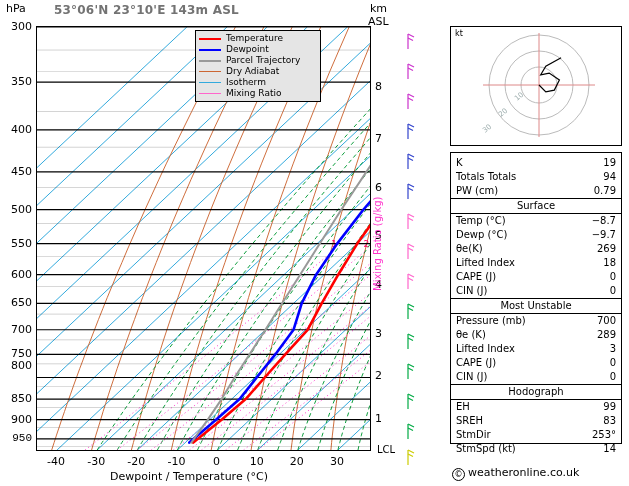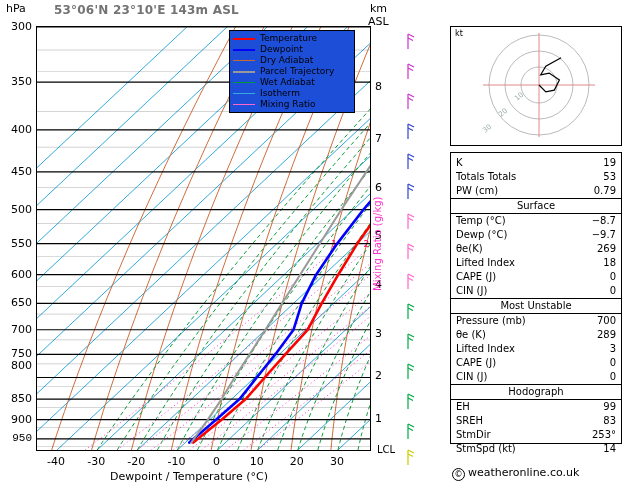--- a/index.html
+++ b/index.html
@@ -11,21 +11,21 @@
   #station-title{left:54px;top:3px;font-size:12px;color:#737373;font-weight:bold;letter-spacing:.2px;}
   #km-label{left:370px;top:2px;font-size:11px;color:#000;}
   #asl-label{left:368px;top:15px;font-size:11px;color:#000;}
   #date-title{left:412px;top:3px;font-size:13px;color:#000;font-weight:bold;}
   
   #plot-frame{left:36px;top:26px;width:335px;height:425px;border:1px solid #000;box-sizing:border-box;overflow:hidden;background:#fff;}
   .ytick{position:absolute;right:373px;font-size:11px;color:#000;text-align:right;width:30px;}
   .xtick{position:absolute;top:455px;font-size:11px;color:#000;text-align:center;width:30px;}
   #xaxis-label{left:110px;top:470px;font-size:11px;color:#000;}
   
-  #legend{left:229px;top:30px;width:126px;border:1px solid #000;background:#1d4ed8;padding:2px 3px;box-sizing:border-box;}
+  #legend{left:195px;top:30px;width:126px;border:1px solid #000;background:#e5e5e5;padding:2px 3px;box-sizing:border-box;}
   .lg-row{display:flex;align-items:center;height:11px;}
   .lg-swatch{width:22px;height:0;border-top-width:2px;border-top-style:solid;margin-right:5px;}
   .lg-text{font-size:9px;color:#000;line-height:11px;}
   
   .panel{border:1px solid #000;background:#fff;box-sizing:border-box;}
   #hodo-panel{left:450px;top:26px;width:172px;height:120px;}
   #kt-label{position:absolute;left:4px;top:2px;font-size:8px;color:#000;}
   #indices-panel{left:450px;top:152px;width:172px;height:292px;font-size:10px;}
   .idx-row{display:flex;justify-content:space-between;padding:0 5px;height:14px;line-height:14px;}
   .idx-sec{text-align:center;height:14px;line-height:14px;border-top:1px solid #000;border-bottom:1px solid #000;font-size:10px;}
@@ -198,30 +198,26 @@
   <div class="abs" id="legend">
       <div class="lg-row">
         <span class="lg-swatch" style="border-top-color: rgb(255, 0, 0); border-top-width: 2px;"></span>
         <span class="lg-text">Temperature</span>
       </div>
       <div class="lg-row">
         <span class="lg-swatch" style="border-top-color: rgb(0, 0, 255); border-top-width: 2px;"></span>
         <span class="lg-text">Dewpoint</span>
       </div>
       <div class="lg-row">
+        <span class="lg-swatch" style="border-top-color: rgb(153, 153, 153); border-top-width: 2px;"></span>
+        <span class="lg-text">Parcel Trajectory</span>
+      </div>
+      <div class="lg-row">
         <span class="lg-swatch" style="border-top-color: rgb(204, 102, 51); border-top-width: 1px;"></span>
         <span class="lg-text">Dry Adiabat</span>
-      </div>
-      <div class="lg-row">
-        <span class="lg-swatch" style="border-top-color: rgb(153, 153, 153); border-top-width: 2px;"></span>
-        <span class="lg-text">Parcel Trajectory</span>
-      </div>
-      <div class="lg-row">
-        <span class="lg-swatch" style="border-top-color: rgb(0, 153, 51); border-top-width: 1px;"></span>
-        <span class="lg-text">Wet Adiabat</span>
       </div>
       <div class="lg-row">
         <span class="lg-swatch" style="border-top-color: rgb(51, 170, 221); border-top-width: 1px;"></span>
         <span class="lg-text">Isotherm</span>
       </div>
       <div class="lg-row">
         <span class="lg-swatch" style="border-top-color: rgb(255, 102, 204); border-top-width: 1px;"></span>
         <span class="lg-text">Mixing Ratio</span>
       </div>
     </div>
@@ -242,21 +238,21 @@
   </div>
 
   <div class="abs panel" id="indices-panel">
       <div style="height: 3px;"></div>
       <div class="idx-row">
         <span class="idx-k">K</span>
         <span class="idx-v">19</span>
       </div>
       <div class="idx-row">
         <span class="idx-k">Totals Totals</span>
-        <span class="idx-v">53</span>
+        <span class="idx-v">94</span>
       </div>
       <div class="idx-row">
         <span class="idx-k">PW (cm)</span>
         <span class="idx-v">0.79</span>
       </div>
       <div class="idx-sec">Surface</div>
       <div class="idx-row">
         <span class="idx-k">Temp (°C)</span>
         <span class="idx-v">−8.7</span>
       </div>

